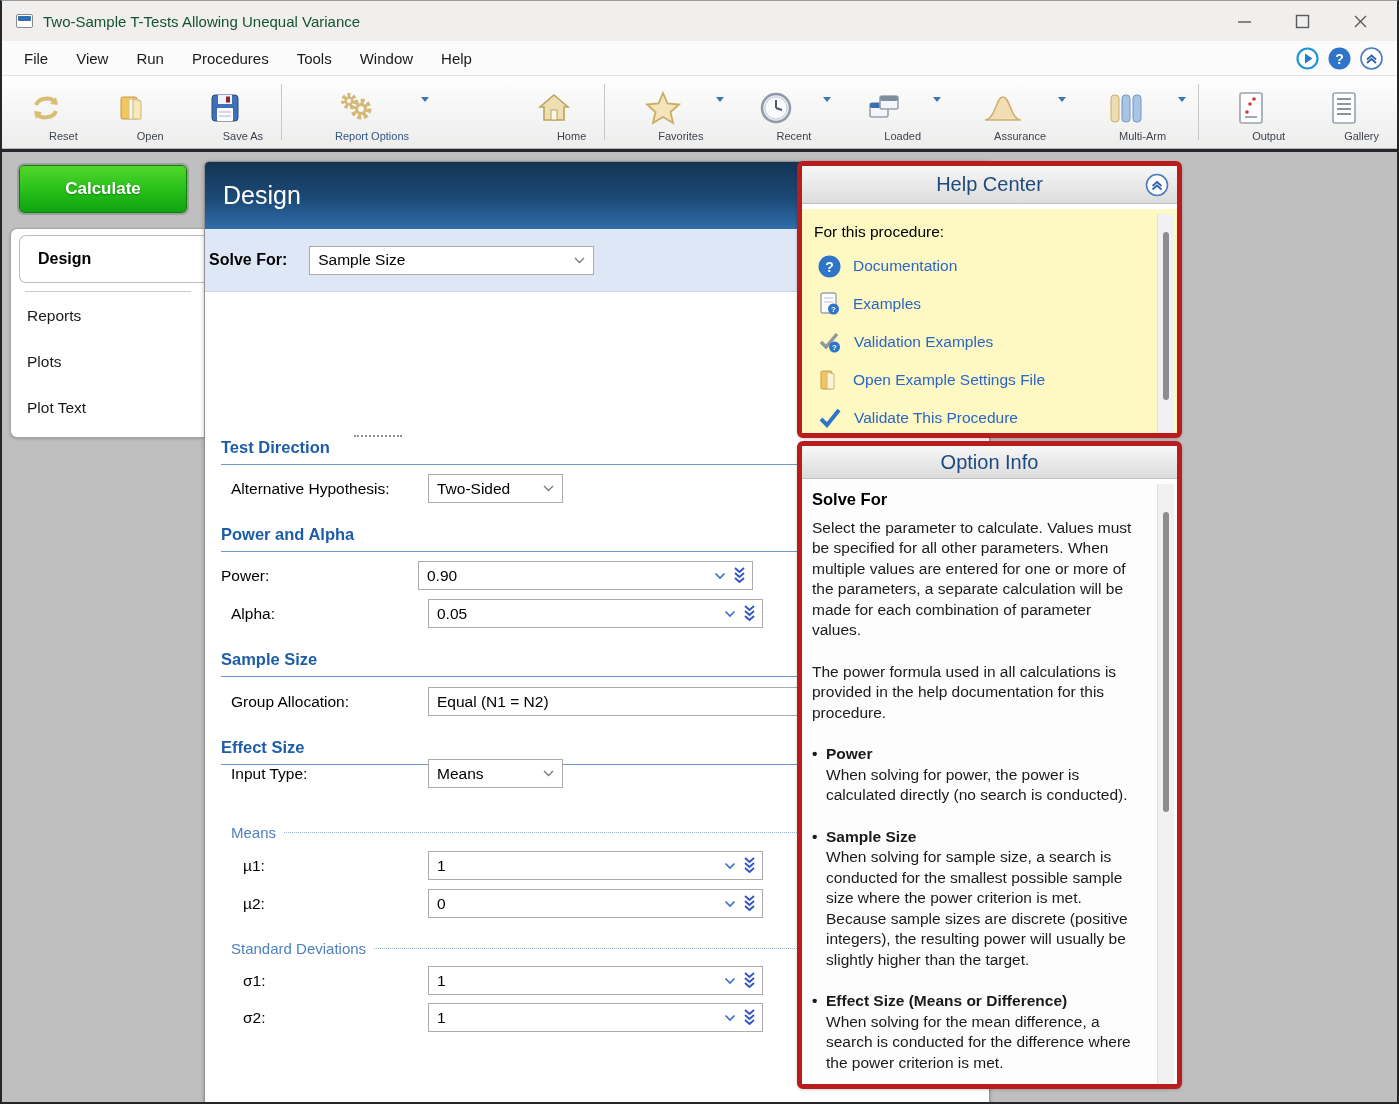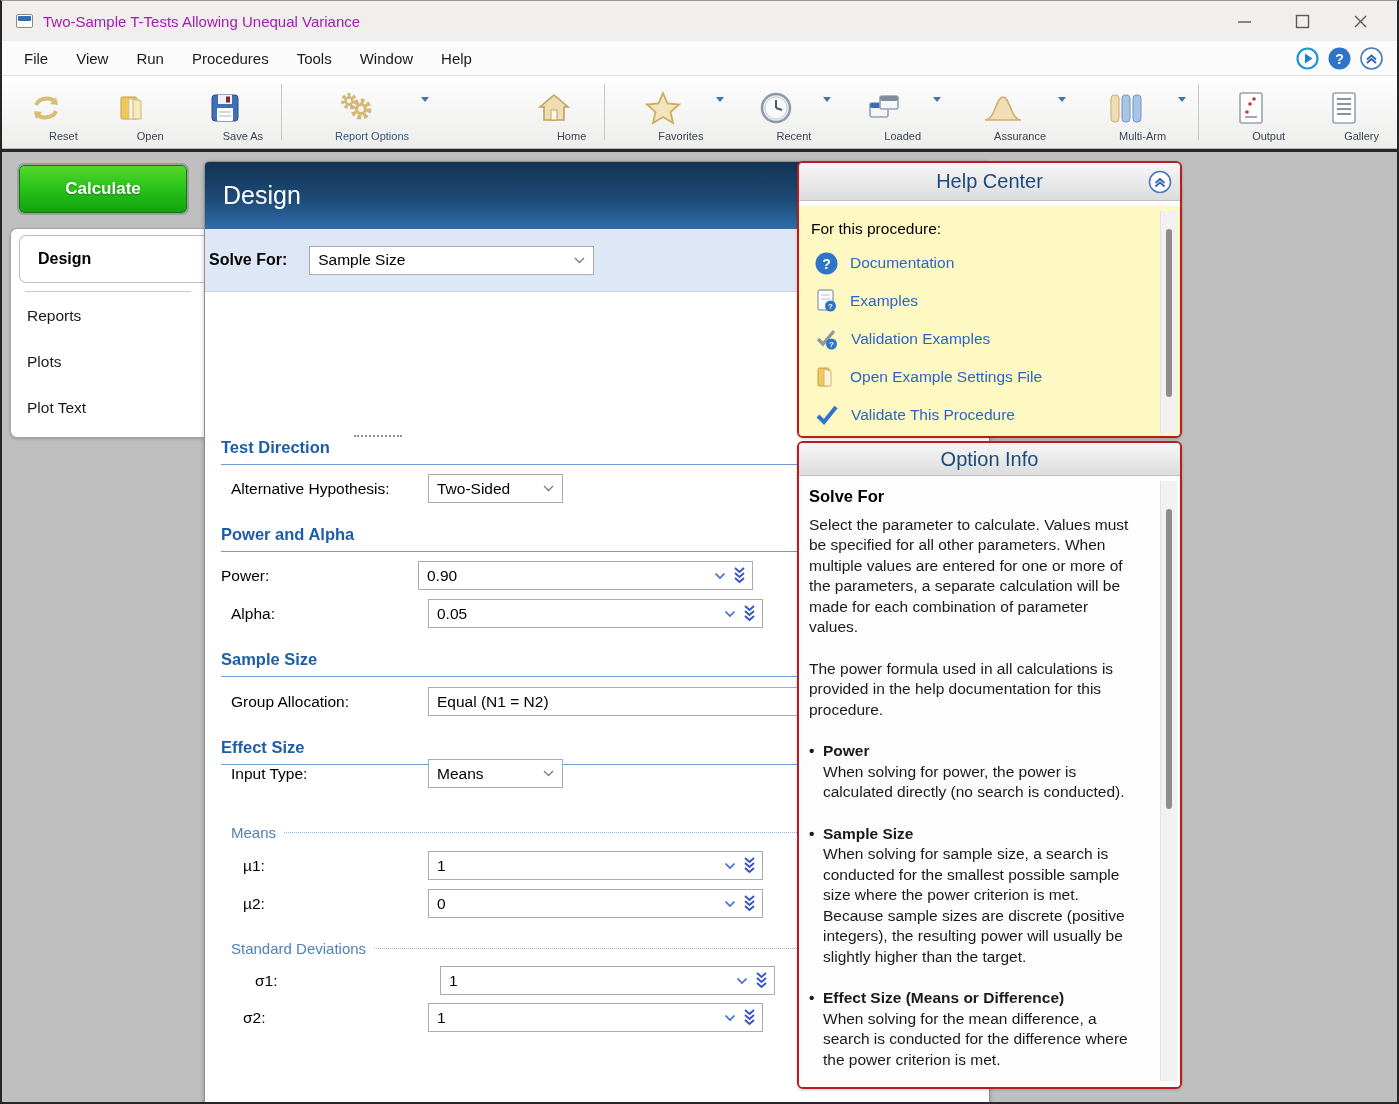--- a/index.html
+++ b/index.html
@@ -9,21 +9,21 @@
   .window { position:relative; width:1399px; height:1104px; background:#bfbfbf;
             border:2px solid #262626; border-top:1px solid #9a9a9a; overflow:hidden; }
 
   
   .titlebar { position:absolute; left:0; top:0; width:100%; height:40px; background:#f1efee;
               display:flex; align-items:center; }
   .win-icon { width:17px; height:14px; margin-left:14px; border:1px solid #8a8a8a; border-radius:2px;
               background:#fff; position:relative; }
   .win-icon::before { content:""; position:absolute; left:1px; right:1px; top:1px; height:5px;
               background:#2f6db5; border-radius:1px; }
-  .title-text { margin-left:10px; font-size:15px; color:#a21caf; }
+  .title-text { margin-left:10px; font-size:15px; color:#14532d; }
   .win-controls { position:absolute; right:8px; top:0; height:40px; display:flex; }
   .win-btn { width:58px; height:40px; display:flex; align-items:center; justify-content:center; }
 
   
   .menubar { position:absolute; left:0; top:40px; width:100%; height:35px; background:#fbfbfb;
              display:flex; align-items:center; border-bottom:1px solid #e3e3e3; }
   .menu-item { font-size:15px; color:#1a1a1a; padding:6px 14px; cursor:default; }
   .menu-item:first-child { margin-left:8px; }
   .menubar-right { margin-left:auto; display:flex; align-items:center; gap:9px; margin-right:14px; }
 
@@ -85,21 +85,21 @@
               position:relative; }
   .inputbox input { border:none; outline:none; flex:1; font-size:15.5px; font-family:"Liberation Sans",sans-serif;
               padding-left:8px; color:#000; background:transparent; min-width:0; }
   .inputbox .icons { display:flex; align-items:center; gap:7px; padding-right:6px; }
 
   .sigma-btn { position:absolute; left:739px; top:664px; width:30px; height:30px; background:#fff;
                border:1px solid #c9c9c9; border-radius:6px; display:flex; align-items:center; justify-content:center;
                font-size:19px; font-weight:bold; color:#e8262b; cursor:pointer; box-shadow:0 1px 2px #00000022; }
 
   
-  .side-panel { position:absolute; left:795px; width:385px; background:#fff; border:2px solid #b91c1c;
+  .side-panel { position:absolute; left:795px; width:385px; background:#fff; border:5px solid #b91c1c;
                 border-radius:6px; overflow:hidden; box-shadow:0 1px 3px #00000033; }
   .sp-header { height:38px; background:linear-gradient(#f7f7f7,#dcdcdc); border-bottom:1px solid #c0c0c0;
                display:flex; align-items:center; justify-content:center; font-size:20px; color:#1c4a7e; position:relative; }
   .collapse-circle { position:absolute; right:8px; top:7px; }
 
   .help-body { position:absolute; left:0; top:43px; right:0; bottom:0; background:#fef9c3; }
   .help-intro { position:absolute; left:12px; top:14px; font-size:15.5px; color:#000; }
   .help-link { position:absolute; left:16px; height:30px; display:flex; align-items:center; gap:12px; cursor:pointer; }
   .help-link .hl-text { font-size:15.5px; color:#2a66c8; }
 
@@ -453,21 +453,21 @@
             </span>
           </div>
         </div>
 
         <div class="sub-header" style="top:648px; width:700px;">
           <span>Standard Deviations</span>
             <span class="dots" style="flex:1"></span>
         </div>
         <div class="sigma-btn">σ</div>
         <div class="frow" style="left:38px; top:674px;">
-          <span class="flabel" style="width:185px;margin-left:12px;">σ1:</span>
+          <span class="flabel" style="width:185px;">σ1:</span>
           <div class="inputbox" style="width:335px;">
             <input value="1" style="">
             <span class="icons">
               <svg width="12" height="8" viewBox="0 0 12 8">
                   <path d="M1.5 1.5 L6 6 L10.5 1.5" fill="none" stroke="#3f6fd0" stroke-width="1.7"></path>
                 </svg>
               <svg width="13" height="17" viewBox="0 0 13 17">
                 <path d="M2 1 L6.5 5 L11 1 M2 6 L6.5 10 L11 6 M2 11 L6.5 15 L11 11" fill="none" stroke="#3354c4" stroke-width="1.9"></path>
               </svg>
             </span>

